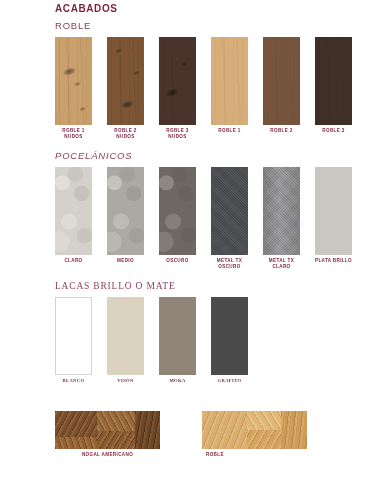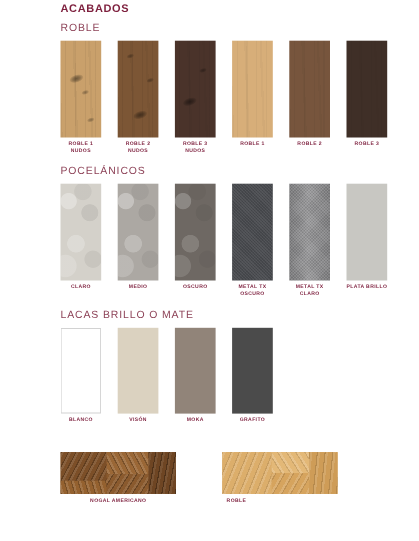--- a/index.html
+++ b/index.html
@@ -152,21 +152,21 @@
           <span class="grain" style="opacity:.45;"></span>
         </div>
         <div class="caption">ROBLE 3</div>
       </div>
 
     </div>
   </div>
 
   <div class="section" style="left:55px;top:150px;">
     <div style="position:relative;height:12px;">
-      <span class="section-head" style="position:absolute;left:0;top:0;">POCELÁNICOS</span>
+      <span class="section-head" style="position:absolute;left:0;top:0;font-style:italic;">POCELÁNICOS</span>
     </div>
     <div class="row" style="margin-top:5px;gap:15px;">
 
       <div class="swatch-cell">
         <div class="swatch" style="width:37px;height:88px;background:#D4D1CA;">
           <span class="mottle"></span>
         </div>
         <div class="caption">CLARO</div>
       </div>
 
@@ -202,21 +202,21 @@
       </div>
 
       <div class="swatch-cell">
         <div class="swatch" style="width:37px;height:88px;background:#C8C7C2;"></div>
         <div class="caption">PLATA BRILLO</div>
       </div>
 
     </div>
   </div>
 
-  <div class="section" style="left:55px;top:281px;">
+  <div class="section" style="left:55px;top:281px;font-family:Liberation Serif, serif;">
     <div class="section-head">LACAS BRILLO O MATE</div>
     <div class="row" style="margin-top:6px;gap:15px;">
 
       <div class="swatch-cell">
         <div class="swatch bordered" style="width:37px;height:78px;background:#FFFFFF;"></div>
         <div class="caption">BLANCO</div>
       </div>
 
       <div class="swatch-cell">
         <div class="swatch" style="width:37px;height:78px;background:#DBD2C0;"></div>

